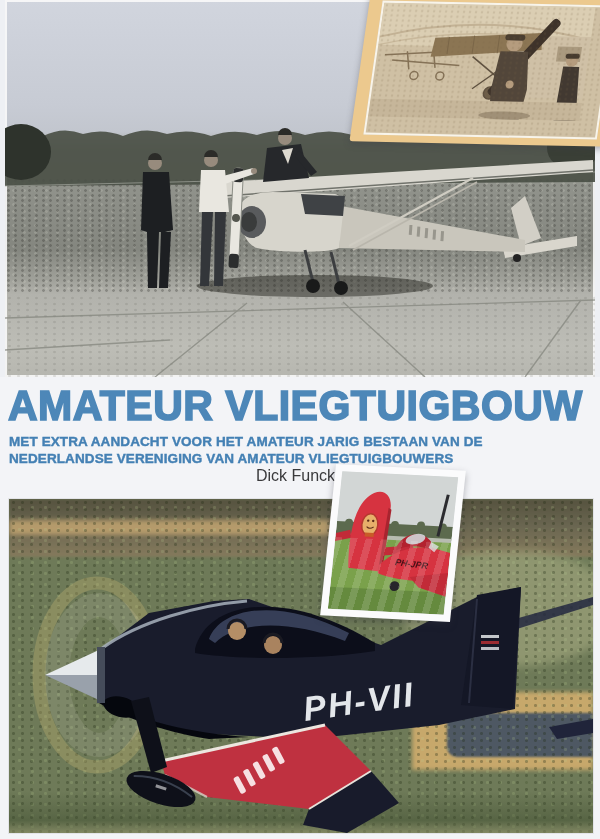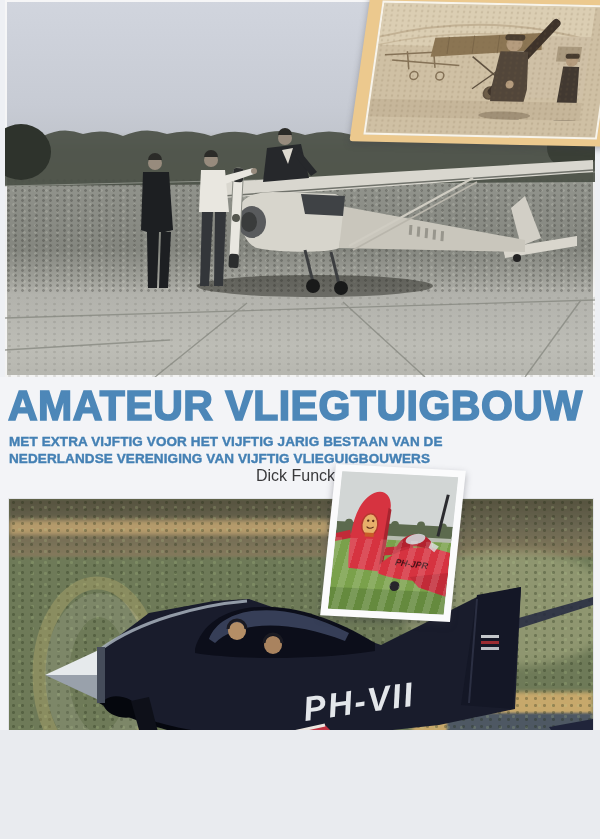--- a/index.html
+++ b/index.html
@@ -1,16 +1,16 @@
 <!DOCTYPE html>
 <html><head>
 <meta charset="utf-8">
 <style>
   html,body{margin:0;padding:0;background:#e9ebef;}
-  .cover{position:relative;width:600px;height:730px;overflow:hidden;
+  .cover{position:relative;width:600px;height:839px;overflow:hidden;
          background:#eef0f4;font-family:"Liberation Sans",sans-serif;}
 
   
   .photo-bw{position:absolute;left:5px;top:0;width:590px;height:377px;z-index:1;
     background:linear-gradient(180deg,#d1d5de 0%,#c7cbd4 28%,#c2c6ce 35%,
                #9b9e96 40%,#8e9089 52%,#84867f 66%,#9fa099 74%,
                #b2b2ac 78%,#bdbdb6 92%,#b6b6af 100%);
     box-shadow:inset 0 0 0 2px rgba(250,250,250,.9);}
   .bw-grass-tex{position:absolute;left:0;top:178px;width:100%;height:115px;
     background-image:radial-gradient(circle,rgba(40,40,36,.28) 1px,transparent 1.7px),
@@ -217,22 +217,22 @@
         <rect x="0" y="96" width="212" height="18" fill="#c6b69a"></rect>
         <ellipse cx="136" cy="110" rx="26" ry="4" fill="rgba(90,75,55,0.35)"></ellipse>
       </svg>
       <div class="old-grain"></div>
     </div>
   </div>
 
   <div class="title-band"></div>
   <div class="title">AMATEUR VLIEGTUIGBOUW</div>
   <div class="subtitle">
-    <div>MET EXTRA VIJFTIG VOOR HET VIJFTIG JARIG BESTAAN VAN DE</div>
-    <div>NEDERLANDSE VERENIGING VAN VIJFTIG VLIEGUIGBOUWERS</div>
+    <div>MET EXTRA AANDACHT VOOR HET AMATEUR JARIG BESTAAN VAN DE</div>
+    <div>NEDERLANDSE VERENIGING VAN AMATEUR VLIEGTUIGBOUWERS</div>
   </div>
   <div class="author">Dick Funcke</div>
 
 
   <div class="photo-red">
     <div class="red-inner">
       <svg width="116" height="138" viewBox="0 0 116 138">
         <rect x="0" y="0" width="116" height="56" fill="#d2d6d5"></rect>
         <rect x="0" y="50" width="116" height="14" fill="#5c6a4e"></rect>
         <circle cx="12" cy="51" r="4" fill="#5c6a4e"></circle>

